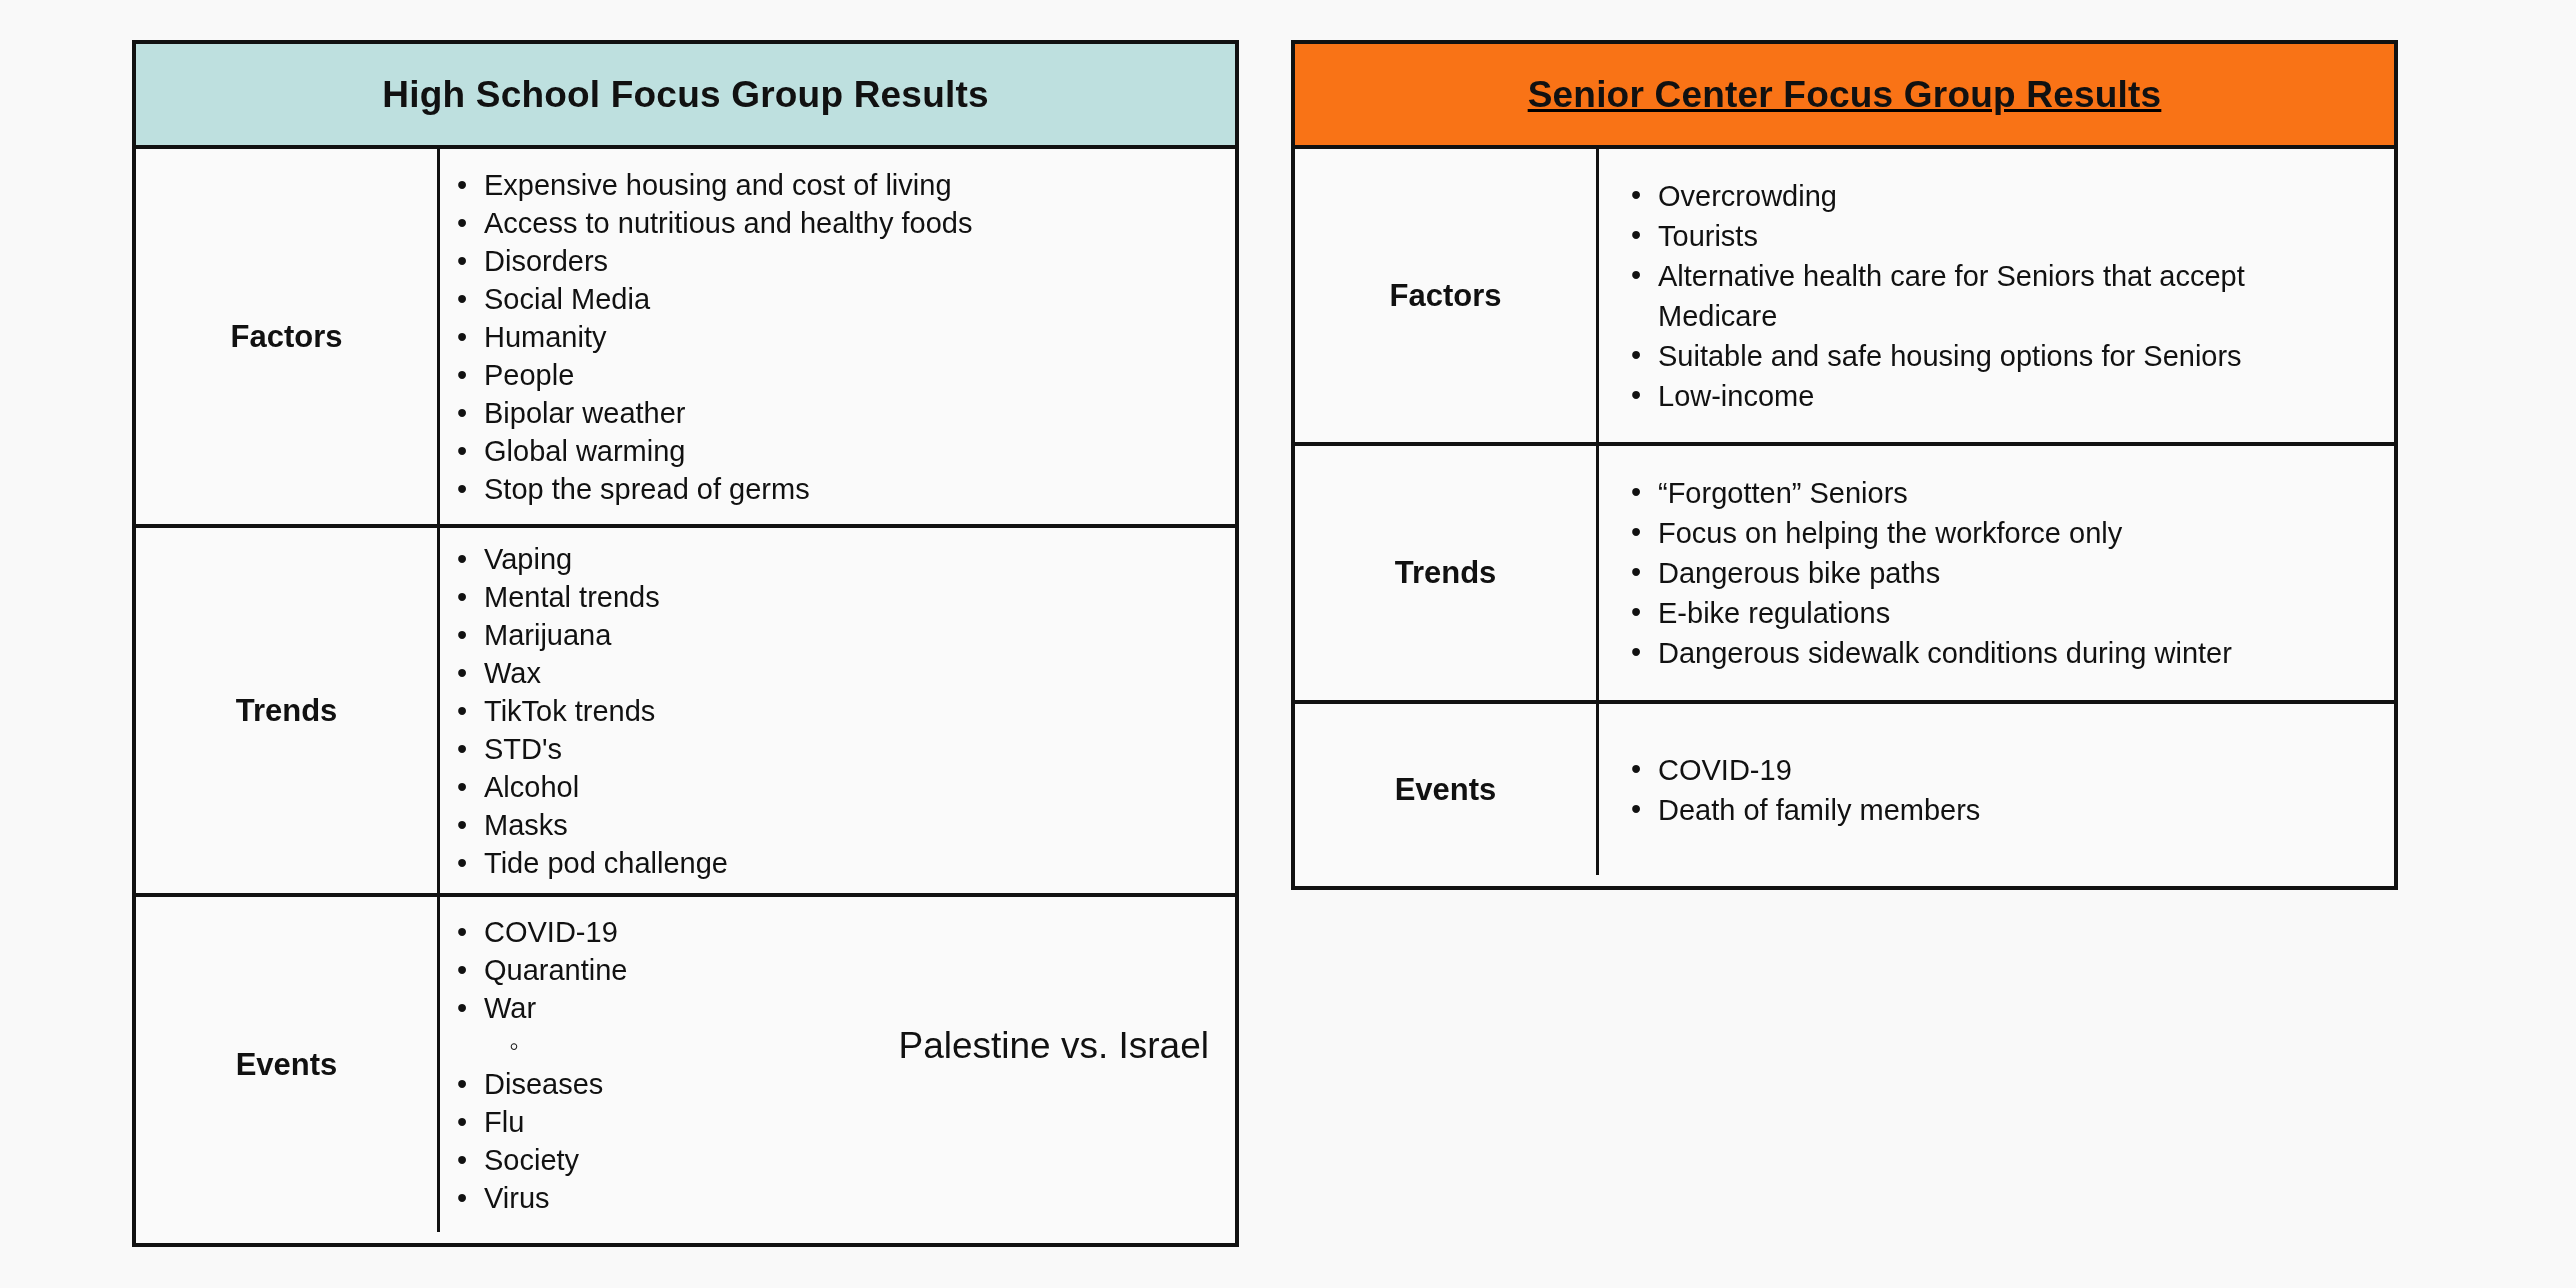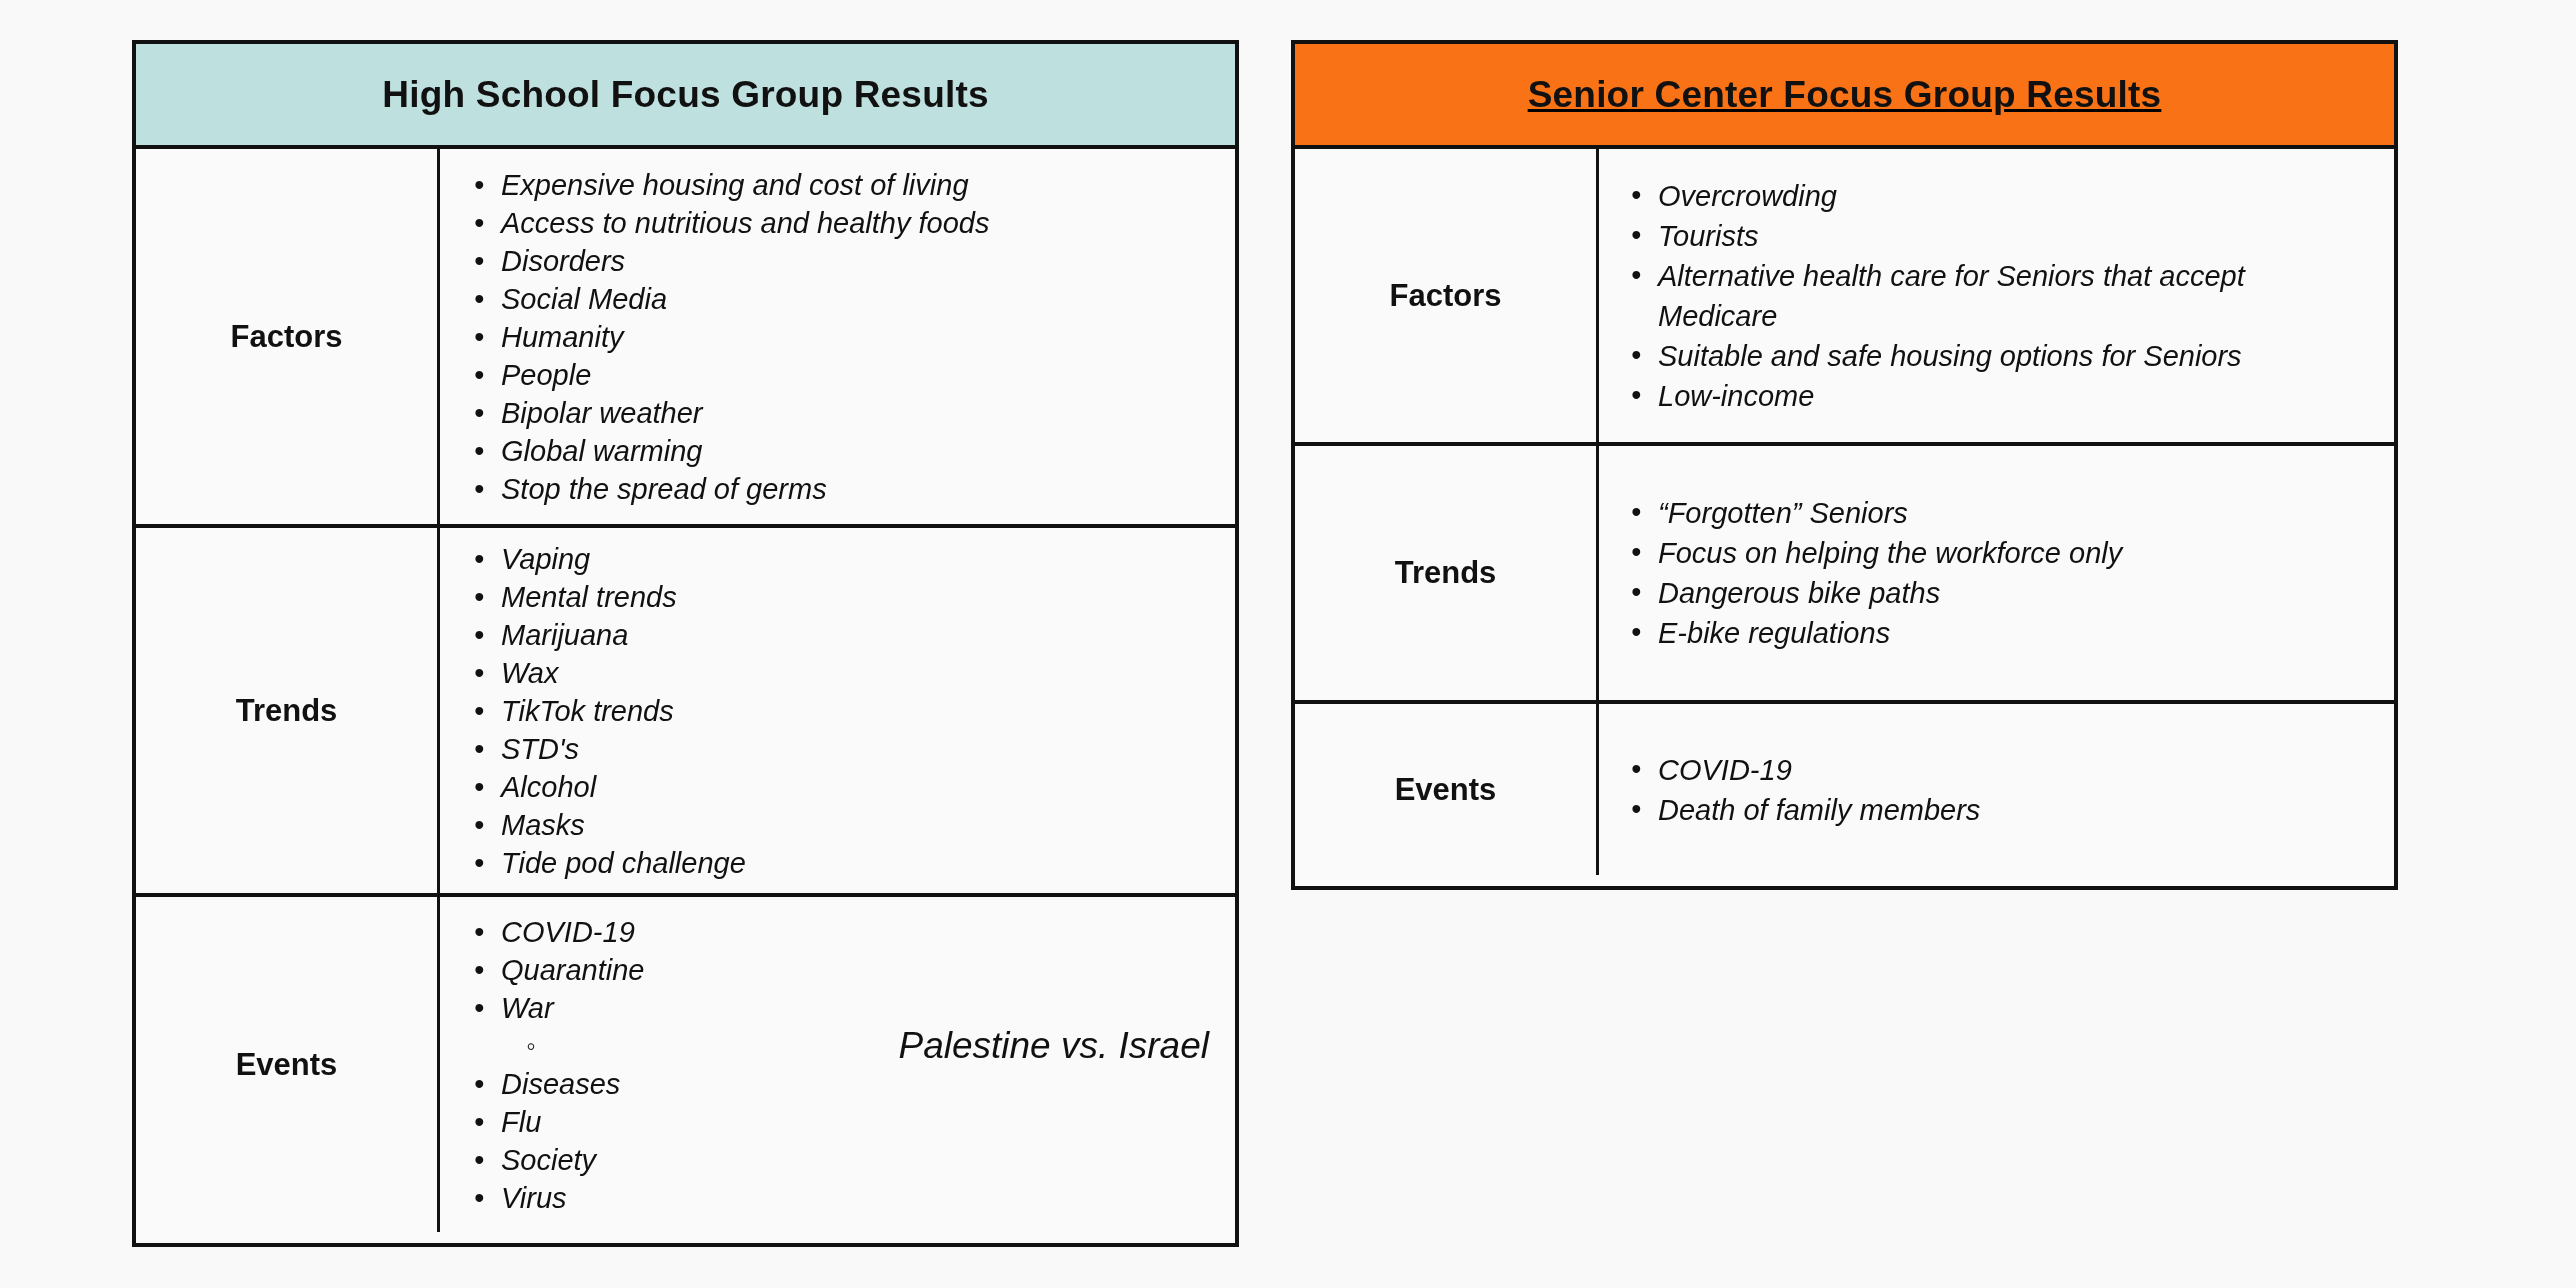--- a/index.html
+++ b/index.html
@@ -86,22 +86,21 @@
     font-weight: bold;
     color: #111111;
   }
 
   .row-content-cell {
     box-sizing: border-box;
     flex: 1 1 auto;
     display: flex;
     flex-direction: column;
     justify-content: center;
-    padding: 14px 26px 14px 32px;
-    font-style: italic;
+    padding: 14px 26px 14px 15px;
   }
 
   .bullet-list {
     list-style: none;
     margin: 0;
     padding: 0;
   }
 
   .bullet-item {
     position: relative;
@@ -242,20 +241,21 @@
     <div class="row" id="sc-row-trends">
       <div class="row-label-cell">
         <span class="row-label">Trends</span>
       </div>
       <div class="row-content-cell">
         <ul class="bullet-list">
           <li class="bullet-item">“Forgotten” Seniors</li>
           <li class="bullet-item">Focus on helping the workforce only</li>
           <li class="bullet-item">Dangerous bike paths</li>
           <li class="bullet-item">E-bike regulations</li>
+          <li class="bullet-item">Dangerous sidewalk conditions during winter</li>
         </ul>
       </div>
     </div>
 
     <div class="row" id="sc-row-events">
       <div class="row-label-cell">
         <span class="row-label">Events</span>
       </div>
       <div class="row-content-cell">
         <ul class="bullet-list">

